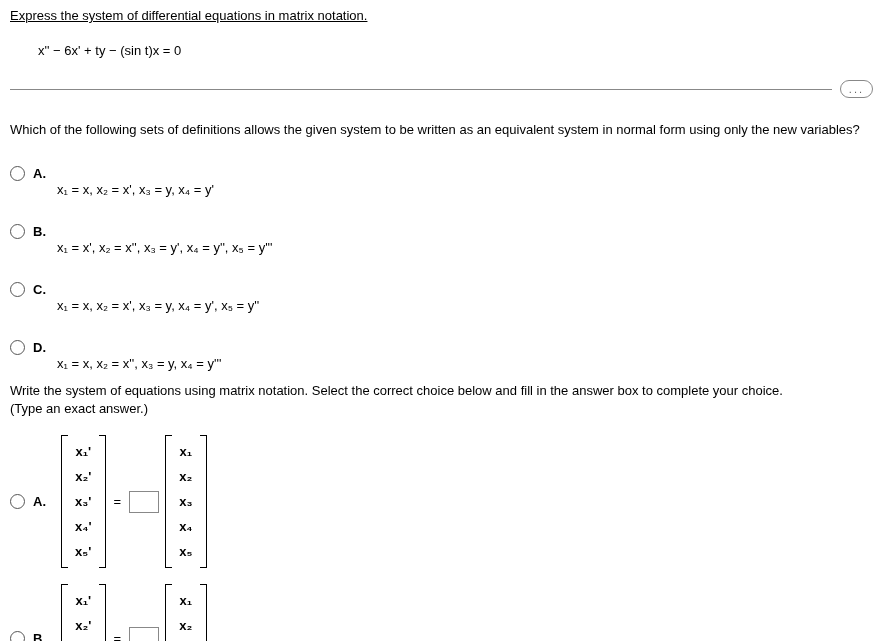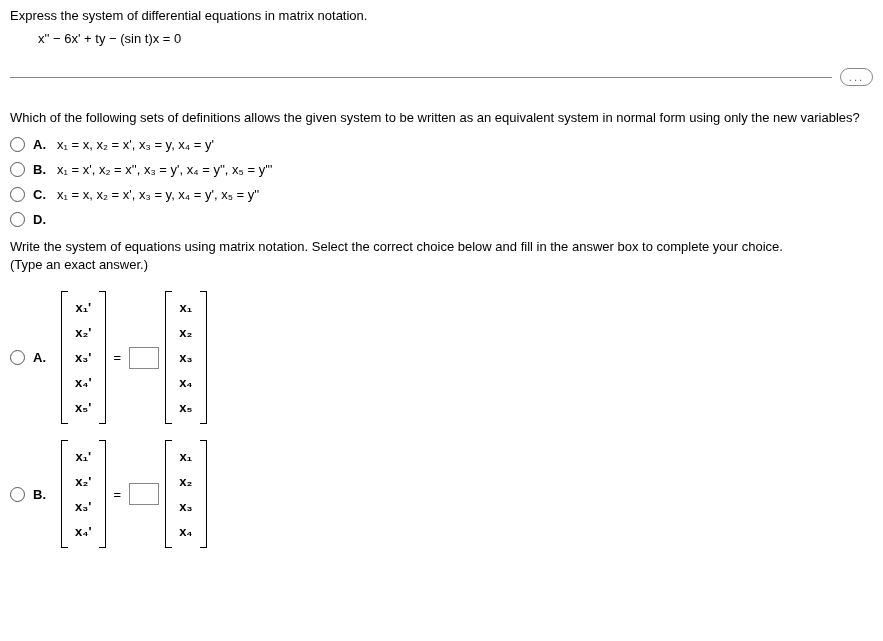--- a/index.html
+++ b/index.html
@@ -4,21 +4,22 @@
   <style>
     body {
       font-family: Arial, sans-serif;
       font-size: 13px;
       color: #000;
       margin: 0;
       padding: 8px 10px;
       width: 863px;
     }
     .question-title {
-      margin-bottom: 4px;
+      margin-bottom: 16px;
+      text-decoration: underline;
     }
     .equations {
       margin-left: 28px;
       margin-bottom: 18px;
       line-height: 1.8;
     }
     .hr-container {
       display: flex;
       align-items: center;
       margin: 12px 0 15px 0;
@@ -55,20 +56,21 @@
       flex-shrink: 0;
     }
     .choice-label {
       font-weight: bold;
       margin-right: 6px;
       min-width: 18px;
     }
     .choice-content {
       display: flex;
       align-items: center;
+      margin-top: 33px;
     }
     .instructions {
       margin-top: 12px;
       margin-bottom: 3px;
     }
     .type-note {
       margin-bottom: 19px;
     }
     .matrix-choice {
       display: flex;
@@ -148,20 +150,21 @@
 
 <div class="choice-row">
   <div class="radio"></div>
   <div class="choice-label">C.</div>
   <div class="choice-content">x₁ = x, x₂ = x', x₃ = y, x₄ = y', x₅ = y''</div>
 </div>
 
 <div class="choice-row">
   <div class="radio"></div>
   <div class="choice-label">D.</div>
+  <div class="choice-content">x₁ = x, x₂ = x'', x₃ = y, x₄ = y'''</div>
 </div>
 
 <div class="instructions">Write the system of equations using matrix notation. Select the correct choice below and fill in the answer box to complete your choice.</div>
 <div class="type-note">(Type an exact answer.)</div>
 
 <div class="matrix-choice">
   <div class="radio"></div>
   <div class="choice-label">A.</div>
   <div class="matrix">
     <div class="bracket-left"></div>

